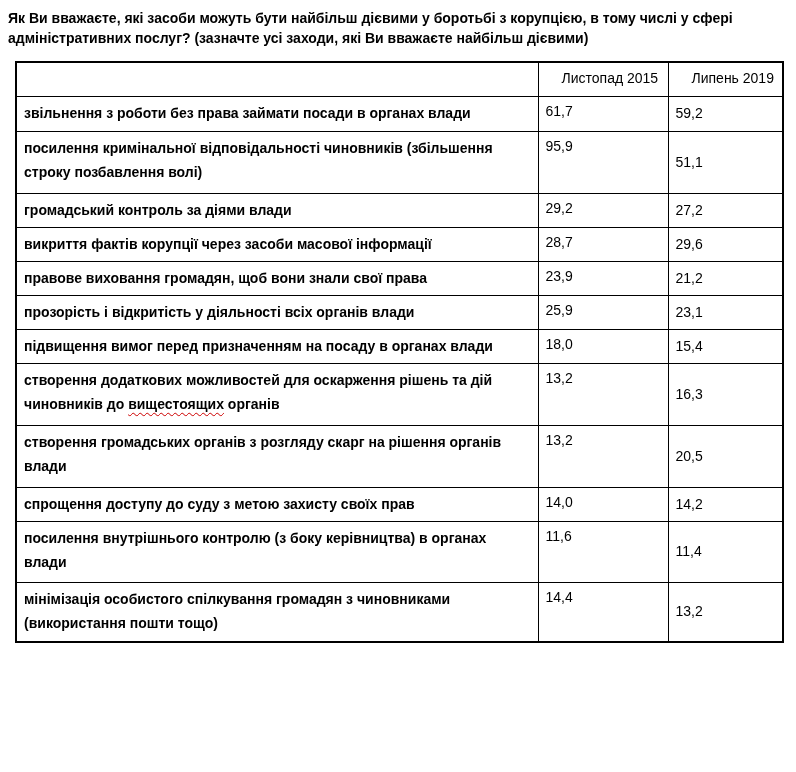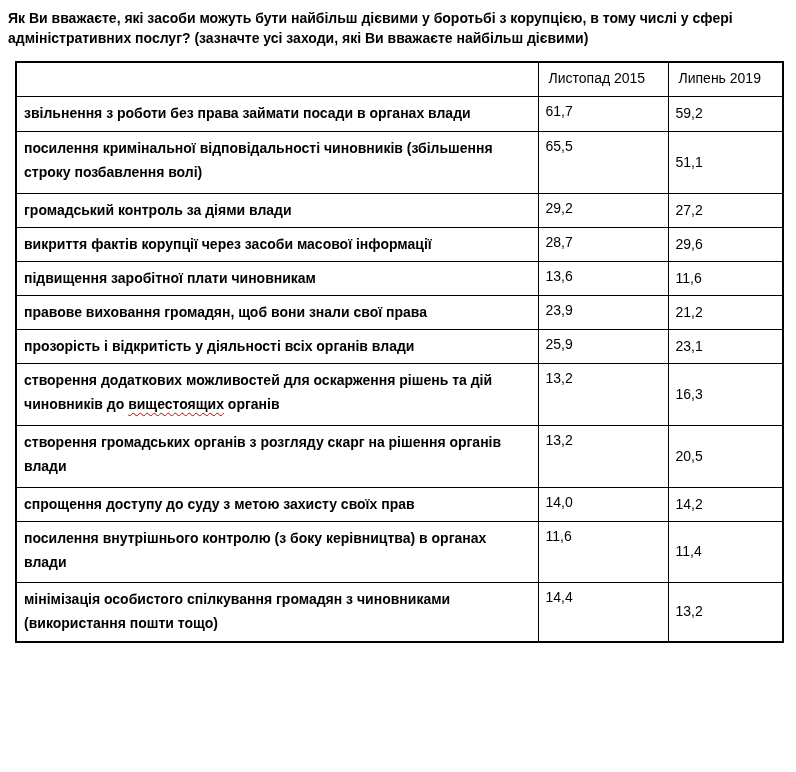--- a/index.html
+++ b/index.html
@@ -36,21 +36,21 @@
     border: 1px solid #000000;
     font-size: 14px;
     font-weight: normal;
     color: #000000;
     text-align: left;
     overflow: hidden;
   }
   thead tr { height: 34px; }
   th {
     vertical-align: top;
-    padding: 7px 6px 2px 10px;
+    padding: 7px 6px 2px 23px;
     line-height: 17px;
   }
   td.lbl {
     vertical-align: top;
     padding: 4px 14px 2px 7px;
     line-height: 24px;
     font-weight: bold;
   }
   td.num {
     vertical-align: top;
@@ -88,47 +88,47 @@
       </tr>
     </thead>
     <tbody id="rows">
         <tr style="height: 35px;">
     <td class="lbl">звільнення з роботи без права займати посади в органах влади</td>
     <td class="num">61,7</td>
     <td class="num mid">59,2</td>
   </tr>
         <tr style="height: 62px; padding-left: 24px;">
     <td class="lbl">посилення кримінальної відповідальності чиновників (збільшення строку позбавлення волі)</td>
-    <td class="num">65,5</td>
+    <td class="num">95,9</td>
     <td class="num mid">51,1</td>
   </tr>
         <tr style="height: 34px; margin-left: 24px;">
     <td class="lbl">громадський контроль за діями влади</td>
     <td class="num">29,2</td>
     <td class="num mid">27,2</td>
   </tr>
         <tr style="height: 34px;">
     <td class="lbl">викриття фактів корупції через засоби масової інформації</td>
     <td class="num">28,7</td>
     <td class="num mid">29,6</td>
   </tr>
         <tr style="height: 34px;">
-    <td class="lbl">підвищення заробітної плати чиновникам</td>
-    <td class="num">13,6</td>
-    <td class="num mid">11,6</td>
-  </tr>
-        <tr style="height: 34px;">
     <td class="lbl">правове виховання громадян, щоб вони знали свої права</td>
     <td class="num">23,9</td>
     <td class="num mid">21,2</td>
   </tr>
         <tr style="height: 34px;">
     <td class="lbl">прозорість і відкритість у діяльності всіх органів влади</td>
     <td class="num">25,9</td>
     <td class="num mid">23,1</td>
+  </tr>
+        <tr style="height: 34px;">
+    <td class="lbl">підвищення вимог перед призначенням на посаду в органах влади</td>
+    <td class="num">18,0</td>
+    <td class="num mid">15,4</td>
   </tr>
         <tr style="height: 62px;">
     <td class="lbl">створення додаткових можливостей для оскарження рішень та дій чиновників до <span class="misspelled" style="text-decoration-color: rgb(204, 0, 0);">вищестоящих</span> органів</td>
     <td class="num">13,2</td>
     <td class="num mid">16,3</td>
   </tr>
         <tr style="height: 62px;">
     <td class="lbl">створення громадських органів з розгляду скарг на рішення органів влади</td>
     <td class="num">13,2</td>
     <td class="num mid">20,5</td>

